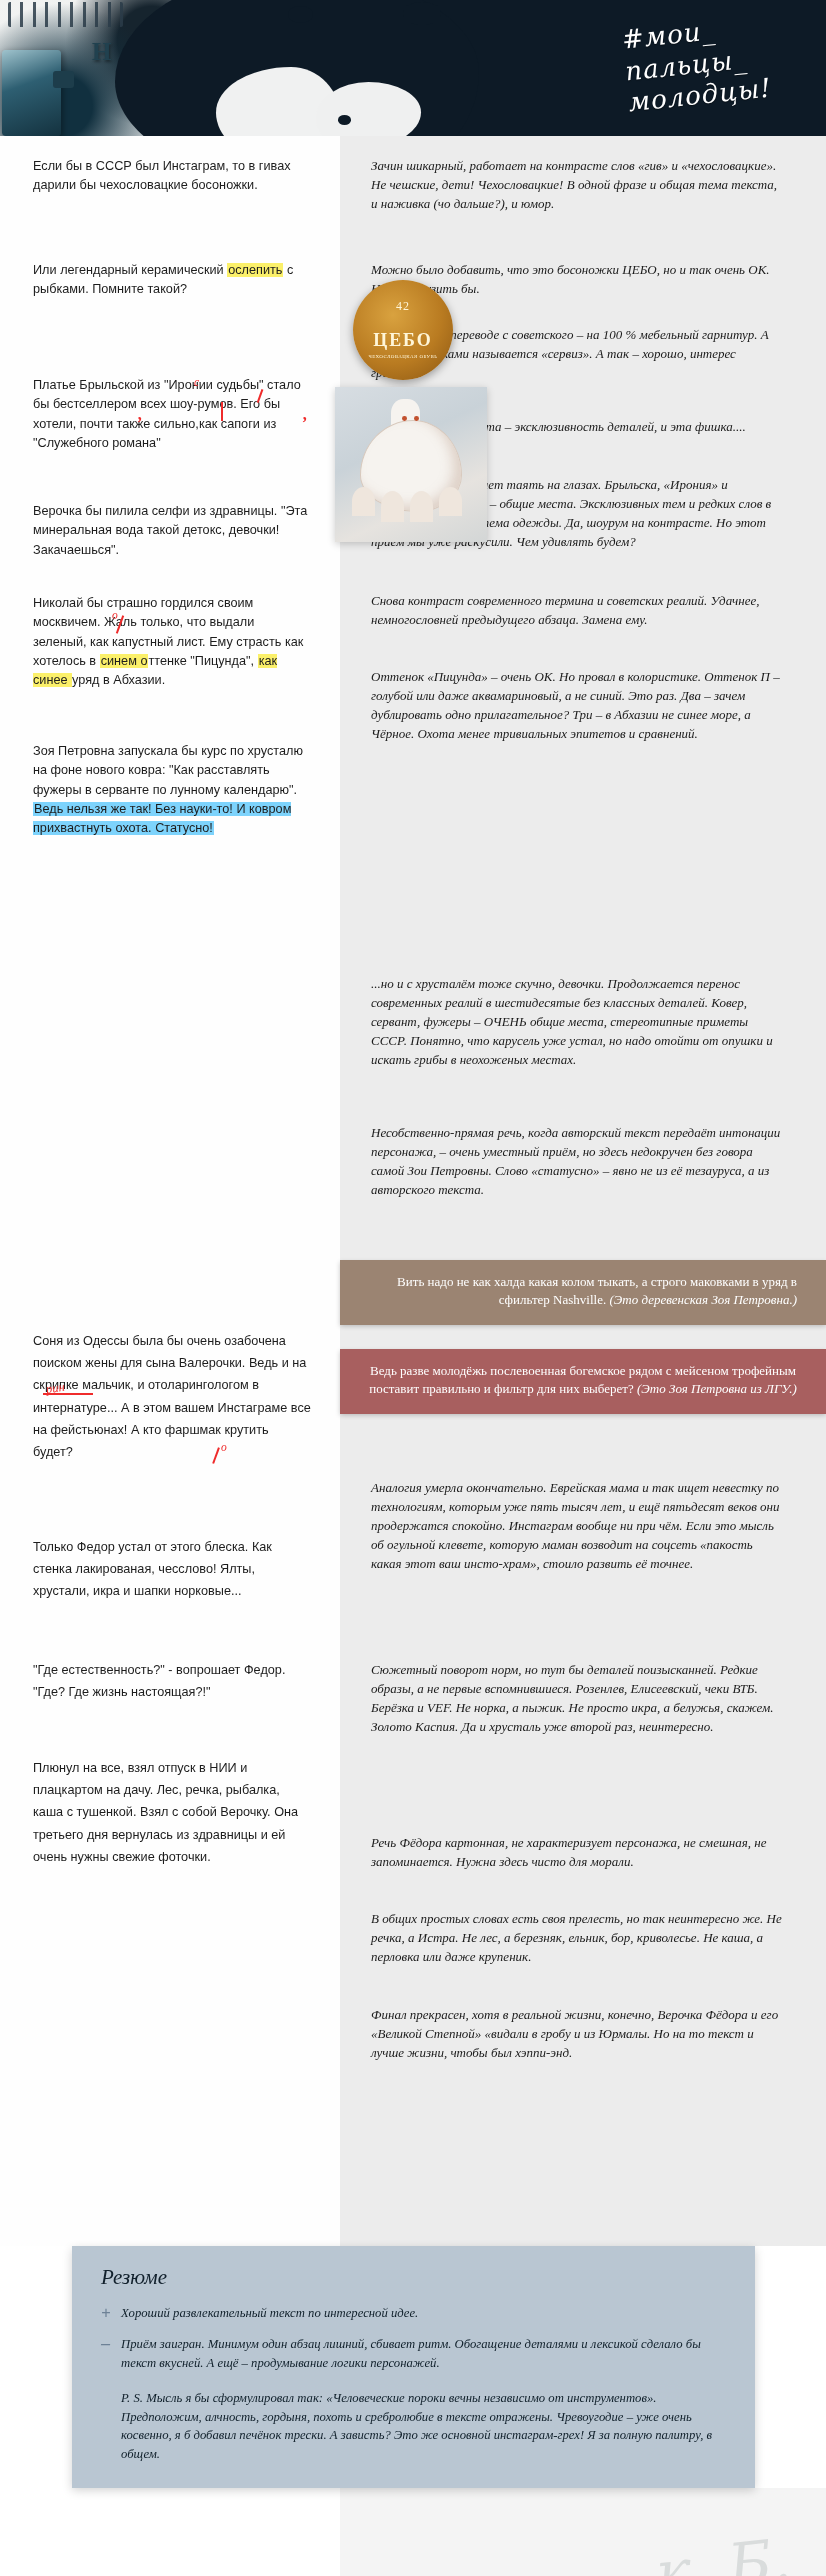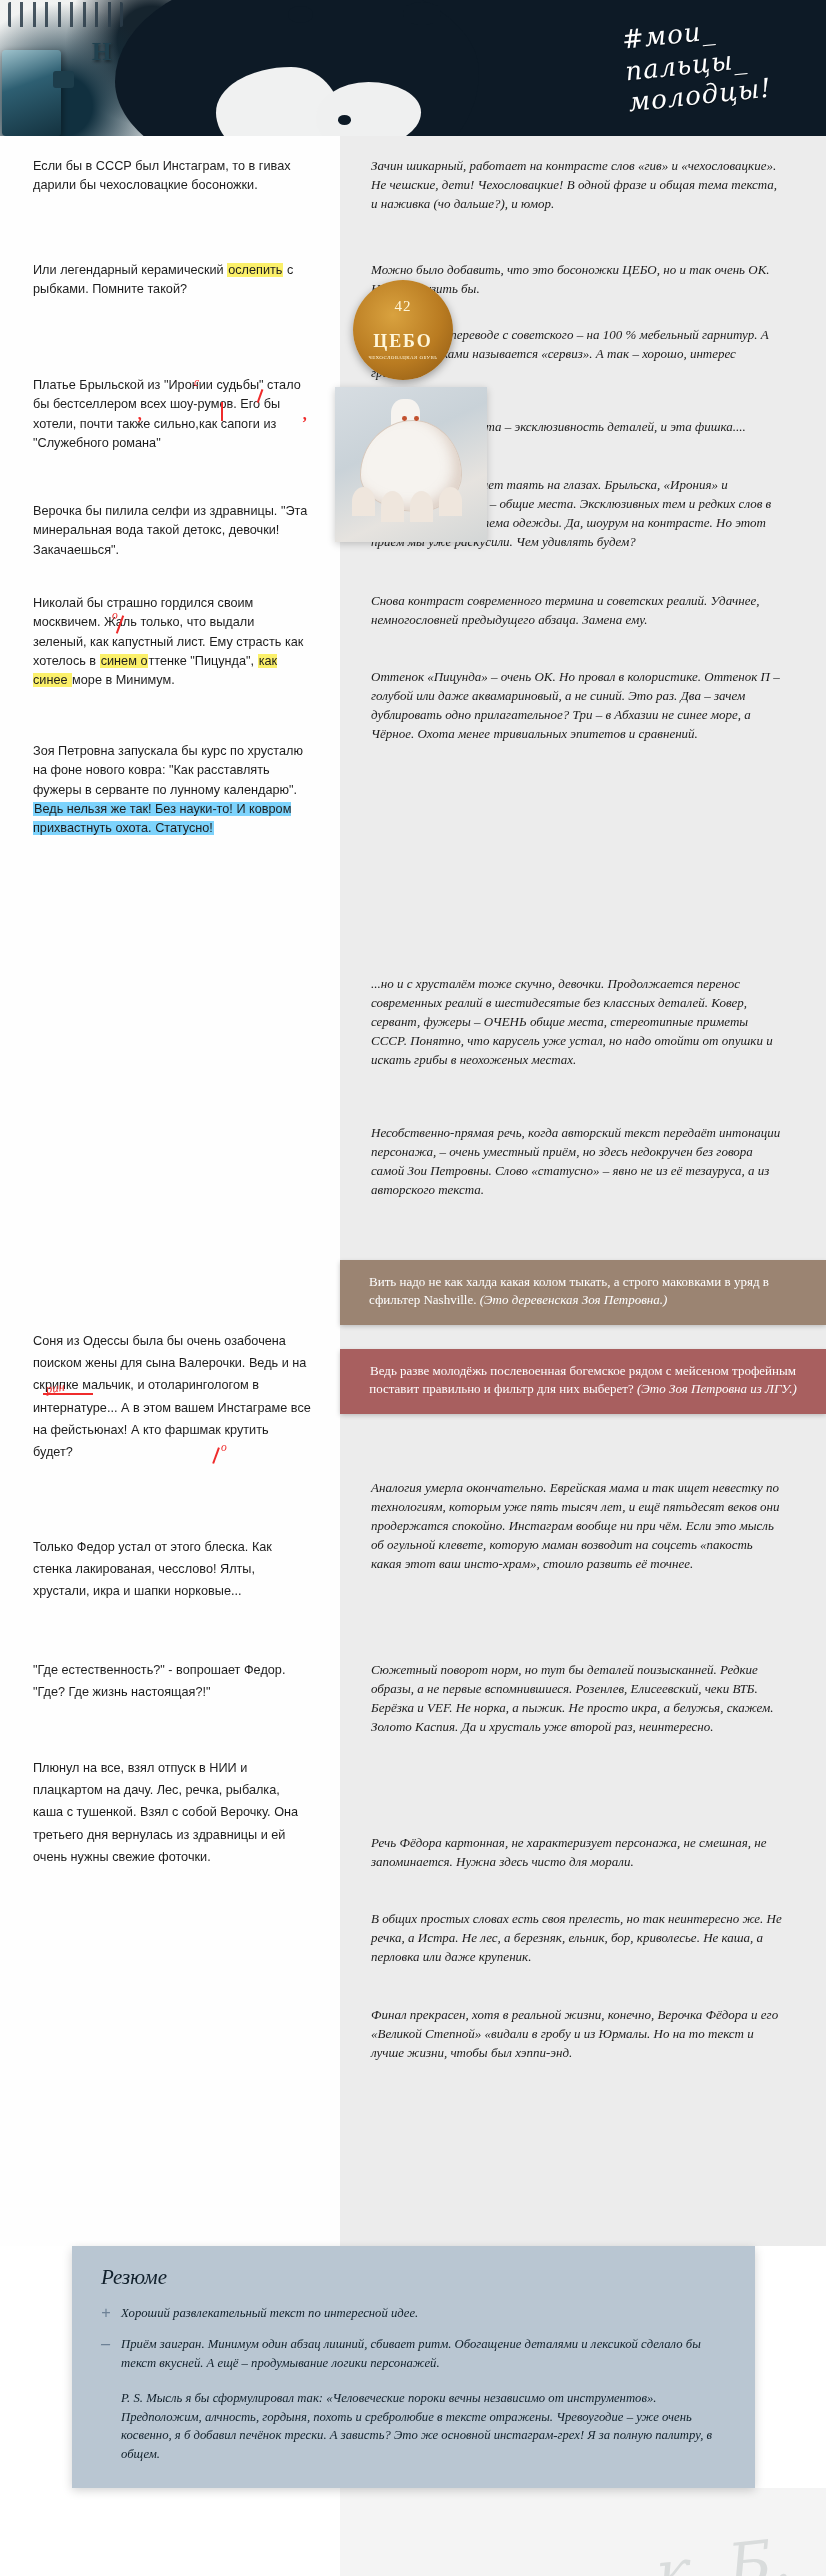--- a/index.html
+++ b/index.html
@@ -152,21 +152,21 @@
   }
   .photo-cebo {
     left:353px; top:144px; width:100px; height:100px;
     border-radius:50%;
     background:radial-gradient(circle at 40% 35%, #d9a23f 0%, #b97b21 55%, #8a5612 100%);
     color:#fff6d8; text-align:center;
     font-family:"Liberation Serif", serif;
     display:flex; flex-direction:column; align-items:center; justify-content:center;
     box-shadow:0 2.9px 8.6px rgba(0,0,0,.35);
   }
-  .cebo-42 { font-size:15px; letter-spacing:1px; margin-bottom:16px; }
+  .cebo-42 { font-size:12px; letter-spacing:1px; margin-bottom:16px; }
   .cebo-main { font-size:18px; font-weight:700; letter-spacing:1.9px; }
   .cebo-sub { font-size:5px; letter-spacing:0.4px; margin-top:2.9px; line-height:1.25; width:81px; }
   .photo-fish {
     left:335px; top:251px; width:152px; height:155px;
     background:linear-gradient(155deg,#d7dde2 0%, #c9d2d8 38%, #e6e3df 70%, #d3d6d6 100%);
   }
   .fish-shape { position:absolute; background:#f4f1ee; border:1px solid #d8c9bd; }
   .fish-body {
     left:25px; top:33px; width:102px; height:92px;
     border-radius:52% 48% 44% 56% / 60% 60% 40% 40%;
@@ -279,21 +279,21 @@
         <span class="mk mk-slash" style="left:226px; top:13.4px;"></span>
         <span class="mk mk-comma" style="left:104px; top:31px;">‚</span>
         <span class="mk mk-comma" style="left:269px; top:31px;">‚</span>
       </div>
 
       <div class="blk ltext" style="top:366px;">
         <span>Верочка бы пилила селфи из здравницы. "Эта минеральная вода такой детокс, девочки! Закачаешься".</span>
       </div>
 
       <div class="blk ltext" style="top:458px;">
-        <span>Николай бы страшно гордился своим москвичем. Жаль только, что выдали зеленый, как капустный лист. Ему страсть как хотелось в </span><mark class="y">синем о</mark><span>ттенке "Пицунда", </span><mark class="y">как синее </mark><span>море в Минимум.</span>
+        <span>Николай бы страшно гордился своим москвичем. Жаль только, что выдали зеленый, как капустный лист. Ему страсть как хотелось в </span><mark class="y">синем о</mark><span>ттенке "Пицунда", </span><mark class="y">как синее </mark><span>уряд в Абхазии.</span>
         <span class="mk mk-ins" style="left:79px; top:13.4px;">о</span>
         <span class="mk mk-slash" style="left:86px; top:21px; height:19px;"></span>
       </div>
 
       <div class="blk ltext" style="top:606px;">
         <span>Зоя Петровна запускала бы курс по хрусталю на фоне нового ковра: "Как расставлять фужеры в серванте по лунному календарю". </span><mark class="p">Ведь нельзя же так! Без науки-то! И ковром прихвастнуть охота. Статусно!</mark>
       </div>
 
       <div class="blk ltext" style="top:1194px; line-height:1.75;">
         <span>Соня из Одессы была бы очень озабочена поиском жены для сына Валерочки. Ведь и на скрипке мальчик, и отоларингологом в интернатуре... А в этом вашем Инстаграме все на фейстьюнах! А кто фаршмак крутить будет?</span>
@@ -349,21 +349,21 @@
 
 
       <div class="blk rtext" style="top:839px;">
         <span>...но и с хрусталём тоже скучно, девочки. Продолжается перенос современных реалий в шестидесятые без классных деталей. Ковер, сервант, фужеры – ОЧЕНЬ общие места, стереотипные приметы СССР. Понятно, что карусель уже устал, но надо отойти от опушки и искать грибы в неохоженых местах.</span>
       </div>
 
       <div class="blk rtext" style="top:988px;">
         <span>Несобственно-прямая речь, когда авторский текст передаёт интонации персонажа, – очень уместный приём, но здесь недокручен без говора самой Зои Петровны. Слово «статусно» – явно не из её тезауруса, а из авторского текста.</span>
       </div>
 
-      <div class="blk callout brown" style="top:1124px;">
+      <div class="blk callout brown" style="top:1124px;text-align:right;">
         <span>Вить надо не как халда какая колом тыкать, а строго маковками в уряд в сфильтер Nashville. </span><i>(Это деревенская Зоя Петровна.)</i>
       </div>
 
       <div class="blk callout red" style="top:1213px;">
         <span>Ведь разве молодёжь послевоенная богемское рядом с мейсеном трофейным поставит правильно и фильтр для них выберет? </span><i>(Это Зоя Петровна из ЛГУ.)</i>
       </div>
 
       <div class="blk rtext" style="top:1343px;">
         <span>Аналогия умерла окончательно. Еврейская мама и так ищет невестку по технологиям, которым уже пять тысяч лет, и ещё пятьдесят веков они продержатся спокойно. Инстаграм вообще ни при чём. Если это мысль об огульной клевете, которую маман возводит на соцсеть «пакость какая этот ваш инсто-храм», стоило развить её точнее.</span>
       </div>

